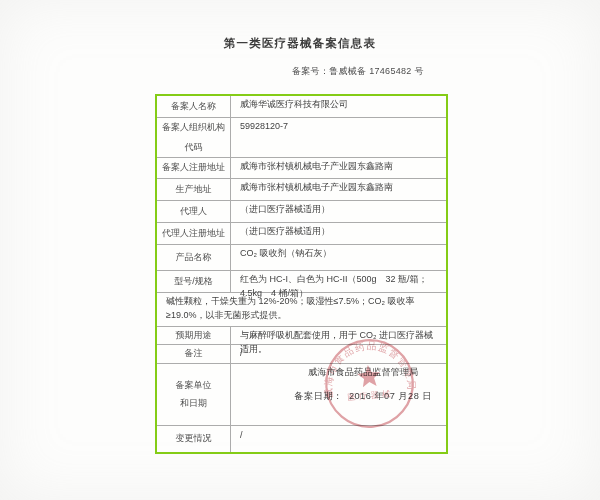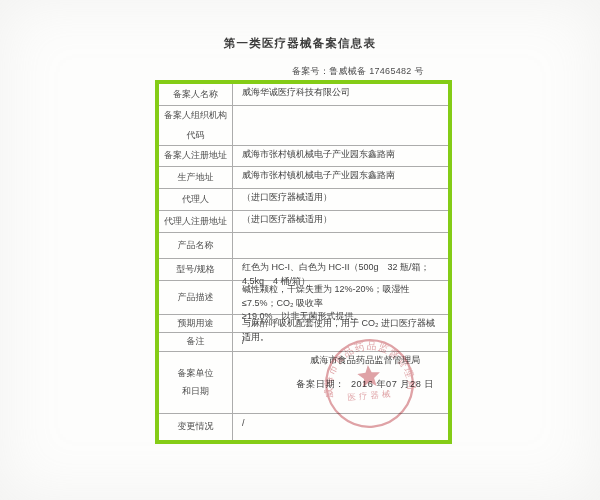--- a/index.html
+++ b/index.html
@@ -10,22 +10,22 @@
     box-shadow:inset 0 0 60px rgba(190,190,190,0.18);
   }
   .doc-title{
     position:absolute;top:36px;left:0;width:100%;text-align:center;
     font-size:11.5px;font-weight:bold;letter-spacing:1.2px;color:#3c3c3c;
   }
   .filing-no{
     position:absolute;top:65px;left:292px;font-size:9px;color:#4c4c4c;letter-spacing:0.3px;
   }
   .tbl{
-    position:absolute;left:155px;top:80px;width:289px;
-    border:4px solid #84cc16;background:rgba(255,255,255,0.4);
+    position:absolute;left:155px;top:94px;width:289px;
+    border:2px solid #84cc16;background:rgba(255,255,255,0.4);
   }
   .row{display:flex;box-sizing:border-box;border-bottom:1px solid #acacac;}
   .row:last-child{border-bottom:none;}
   .cell-label{
     width:74px;min-width:74px;box-sizing:border-box;border-right:1px solid #acacac;
     display:flex;flex-direction:column;align-items:center;justify-content:center;
     text-align:center;font-size:9px;line-height:1.25;padding:2px 3px;color:#4e4e4e;
   }
   .cell-value{
     flex:1;box-sizing:border-box;display:flex;flex-direction:column;justify-content:flex-start;
@@ -62,20 +62,21 @@
     <div class="row r1">
       <div class="cell-label">备案人名称</div>
       <div class="cell-value"><span>威海华诚医疗科技有限公司</span></div>
     </div>
 
     <div class="row r2">
       <div class="cell-label">
         <span>备案人组织机构</span>
         <span>代码</span>
       </div>
+      <div class="cell-value"><span>59928120-7</span></div>
     </div>
 
     <div class="row r3">
       <div class="cell-label">备案人注册地址</div>
       <div class="cell-value"><span>威海市张村镇机械电子产业园东鑫路南</span></div>
     </div>
 
     <div class="row r4">
       <div class="cell-label">生产地址</div>
       <div class="cell-value"><span>威海市张村镇机械电子产业园东鑫路南</span></div>
@@ -86,29 +87,29 @@
       <div class="cell-value"><span>（进口医疗器械适用）</span></div>
     </div>
 
     <div class="row r6">
       <div class="cell-label">代理人注册地址</div>
       <div class="cell-value"><span>（进口医疗器械适用）</span></div>
     </div>
 
     <div class="row r7">
       <div class="cell-label">产品名称</div>
+      <div class="cell-value"><span>CO₂ 吸收剂（钠石灰）</span></div>
     </div>
 
     <div class="row r8">
       <div class="cell-label">型号/规格</div>
       <div class="cell-value"><span>红色为 HC-I、白色为 HC-II（500g　32 瓶/箱；4.5kg　4 桶/箱）</span></div>
     </div>
 
     <div class="row r9">
-      <div class="cell-label">产品描述</div>
       <div class="cell-value">
         <span>碱性颗粒，干燥失重为 12%-20%；吸湿性≤7.5%；CO₂ 吸收率</span>
         <span>≥19.0%，以非无菌形式提供。</span>
       </div>
     </div>
 
     <div class="row r10">
       <div class="cell-label">预期用途</div>
       <div class="cell-value"><span>与麻醉呼吸机配套使用，用于 CO₂ 进口医疗器械适用。</span></div>
     </div>

